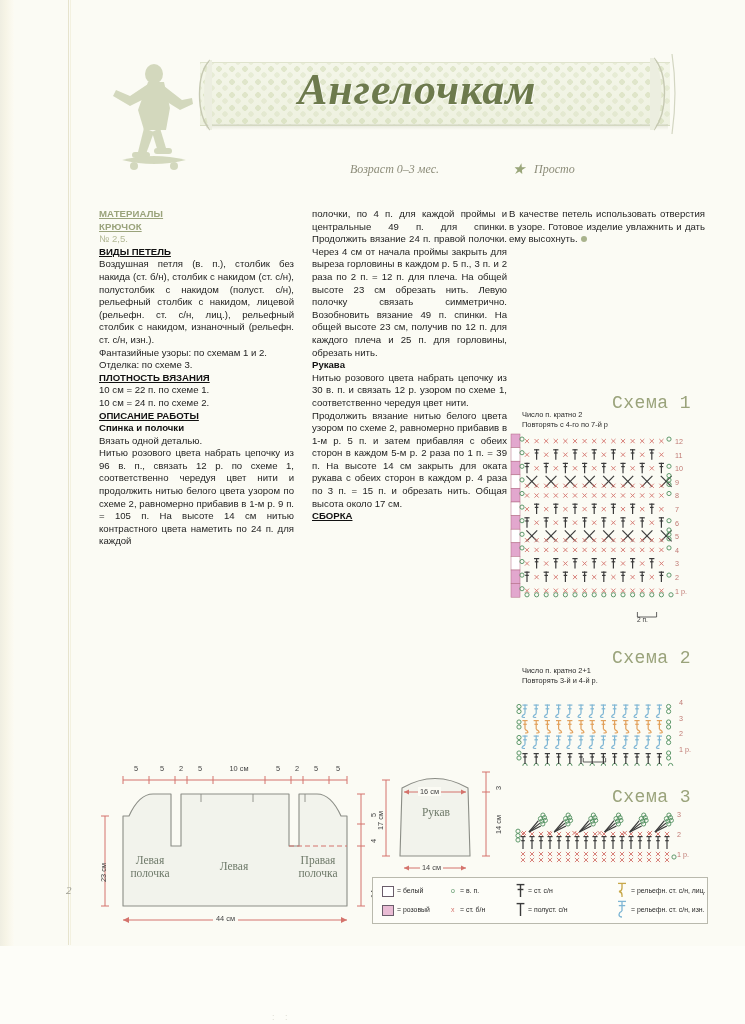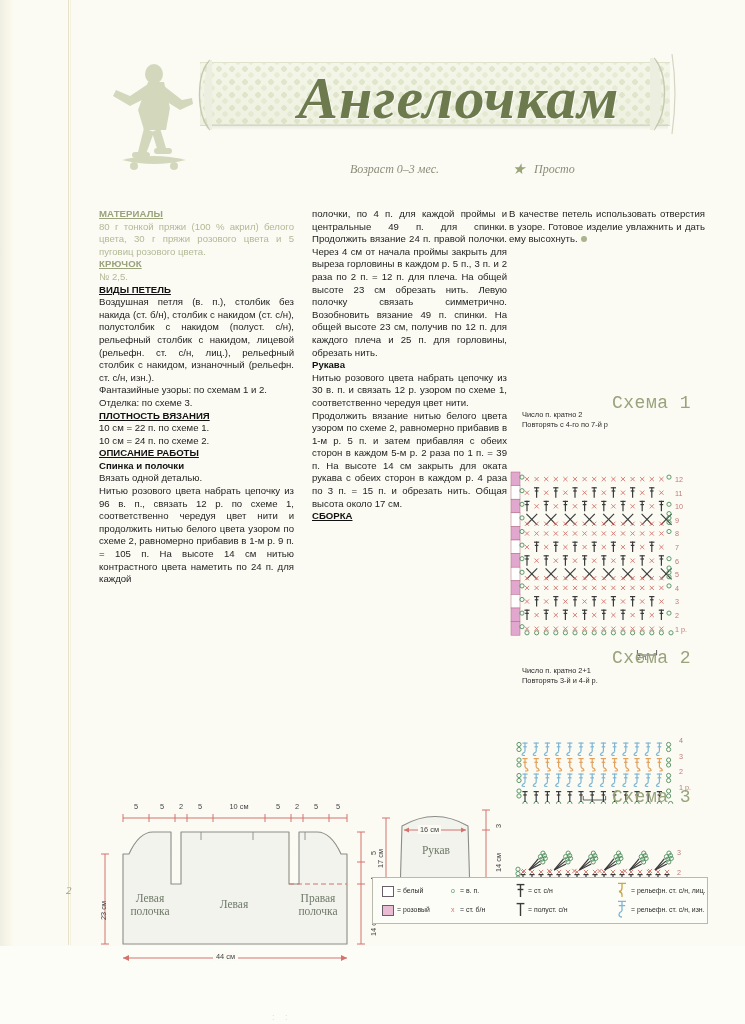--- a/index.html
+++ b/index.html
@@ -26,21 +26,21 @@
       radial-gradient(circle at 6px 6px, rgba(196,208,160,.40) 2.6px, transparent 3px) 0 0/13px 13px,
       radial-gradient(circle at 6px 6px, rgba(196,208,160,.26) 2.4px, transparent 3px) 6px 6px/13px 13px,
       linear-gradient(#f4f6e9,#eef1e0);
     border-top:1px solid #dfe3cc;border-bottom:1px solid #d7dcc2;}
   .banner-shadow{position:absolute;left:206px;top:124px;width:462px;height:6px;
     background:linear-gradient(#cfd2c0,rgba(207,210,192,0));opacity:.55;}
   .banner-left-flap{position:absolute;left:186px;top:58px;width:26px;height:74px;}
   .banner-right-flap{position:absolute;left:650px;top:54px;width:32px;height:80px;}
   .mag-title{position:absolute;left:298px;top:64px;width:360px;height:58px;
     font-family:"Liberation Serif",serif;font-style:italic;font-weight:700;
-    font-size:60px;color:#6d7a4d;letter-spacing:1px;white-space:nowrap;
+    font-size:44px;color:#6d7a4d;letter-spacing:1px;white-space:nowrap;
     text-shadow:1px 1px 0 rgba(255,255,255,.7);}
   .skater{position:absolute;left:108px;top:60px;width:92px;height:110px;opacity:.85;}
 
   .meta-row{position:absolute;left:350px;top:162px;width:330px;height:18px;
     font-family:"Liberation Serif",serif;font-style:italic;font-size:12px;color:#8d8d7a;}
   .meta-age{position:absolute;left:0;top:0;}
   .meta-star{position:absolute;left:162px;top:-2px;font-size:15px;color:#9aa67a;}
   .meta-level{position:absolute;left:184px;top:0;}
 
   
@@ -54,21 +54,21 @@
   .t-olive{color:#b3b995;}
   .h-dark{color:#111;font-weight:700;text-decoration:underline;font-size:9.6px;}
   .h-sub{color:#111;font-weight:700;font-size:9.6px;}
   .endmark{display:inline-block;width:6px;height:6px;border-radius:50%;
     background:#a9b38c;margin-left:3px;vertical-align:baseline;}
 
   
   .sch-title{position:absolute;font-family:Liberation Mono, monospace;font-size:18px;
     color:#9aa37b;letter-spacing:.5px;}
   .sch-note{position:absolute;font-size:7.4px;color:#2a2a2a;line-height:9.6px;white-space:nowrap;}
-  .chart-box{position:absolute;margin-top:38px;}
+  .chart-box{position:absolute;}
   .rowlabel{position:absolute;font-size:7.2px;color:#c07a74;}
   .rep-label{position:absolute;font-size:6.6px;color:#3a3a3a;}
   .dim-txt{position:absolute;font-size:7.4px;color:#444;white-space:nowrap;}
   .dim-txt-v{position:absolute;font-size:7.4px;color:#444;white-space:nowrap;
     transform:rotate(-90deg);transform-origin:left top;}
   .piece-label{position:absolute;font-family:"Liberation Serif",serif;font-size:11.5px;
     color:#6f7a6a;text-align:center;line-height:13px;}
 
   
   .legend{position:absolute;left:372px;top:877px;width:334px;height:45px;
@@ -120,21 +120,20 @@
 <div class="mag-title">Ангелочкам</div>
 
 <div class="meta-row">
   <span class="meta-age">Возраст 0–3 мес.</span>
   <span class="meta-star">★</span>
   <span class="meta-level">Просто</span>
 </div>
 
 <div class="col" id="col1">
   <p class="h-olive">МАТЕРИАЛЫ</p>
-  <p class="t-olive">80 г тонкой пряжи (100 % акрил) белого цвета, 30 г пряжи розового цвета и 5 пуговиц розового цвета.</p>
   <p class="h-olive">КРЮЧОК</p>
   <p class="t-olive">№ 2,5.</p>
   <p class="h-dark">ВИДЫ ПЕТЕЛЬ</p>
   <p>Воздушная петля (в. п.), столбик без накида (ст. б/н), столбик с накидом (ст. с/н), полустолбик с накидом (полуст. с/н), рельефный столбик с накидом, лицевой (рельефн. ст. с/н, лиц.), рельефный столбик с накидом, изнаночный (рельефн. ст. с/н, изн.).</p>
   <p>Фантазийные узоры: по схемам 1 и 2.</p>
   <p>Отделка: по схеме 3.</p>
   <p class="h-dark">ПЛОТНОСТЬ ВЯЗАНИЯ</p>
   <p>10 см = 22 п. по схеме 1.</p>
   <p>10 см = 24 п. по схеме 2.</p>
   <p class="h-dark">ОПИСАНИЕ РАБОТЫ</p>

